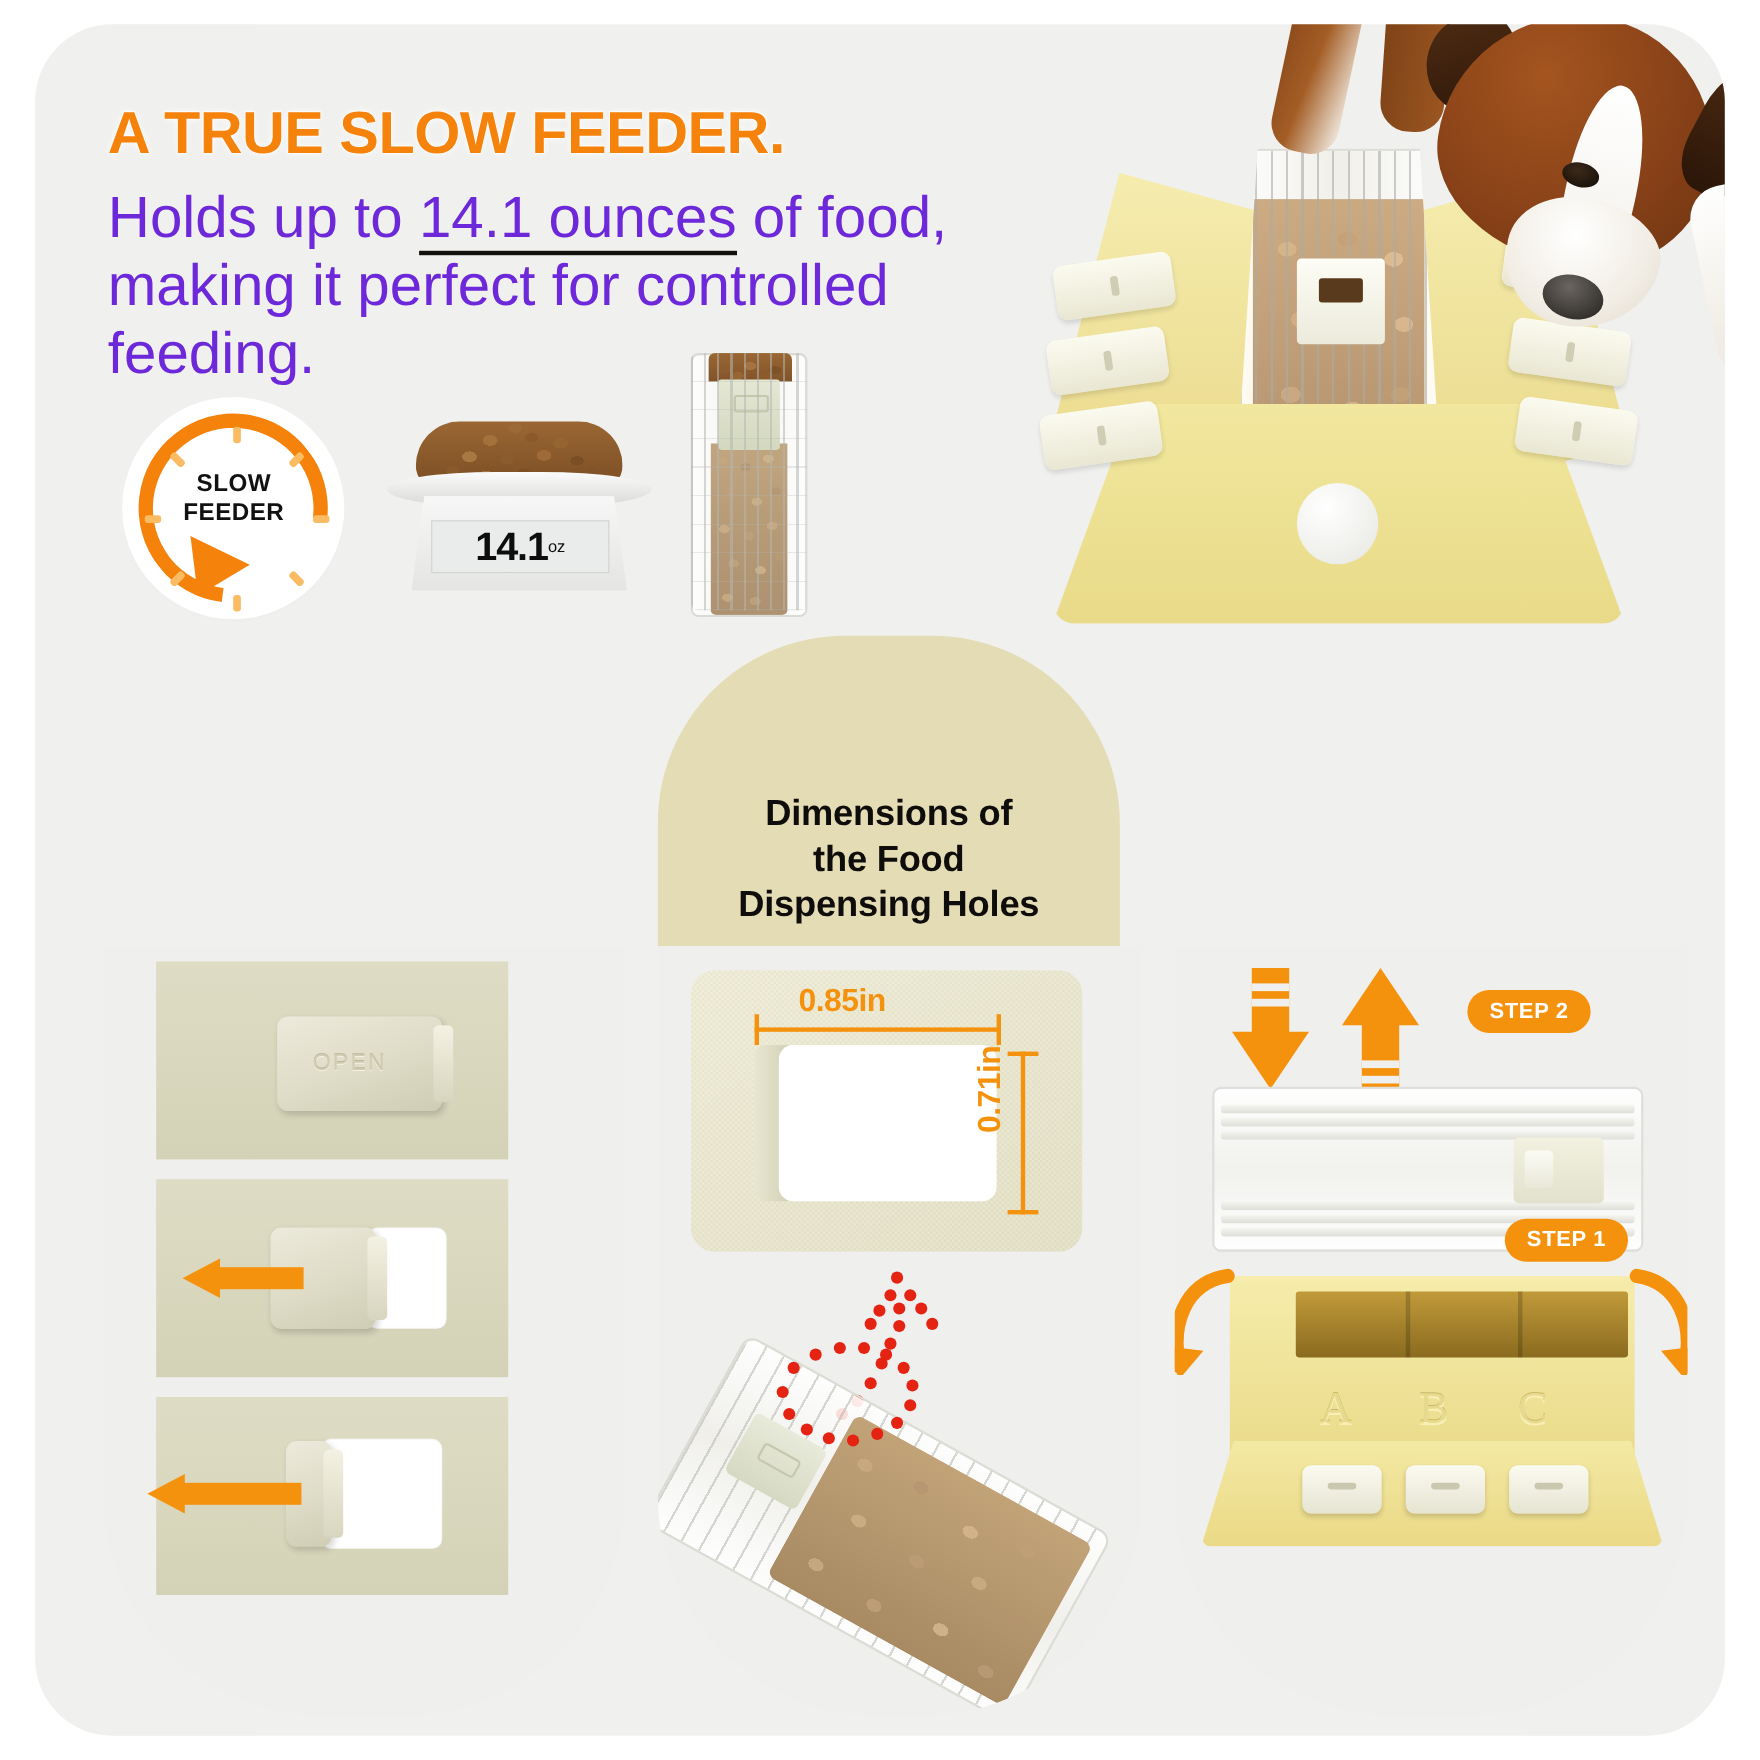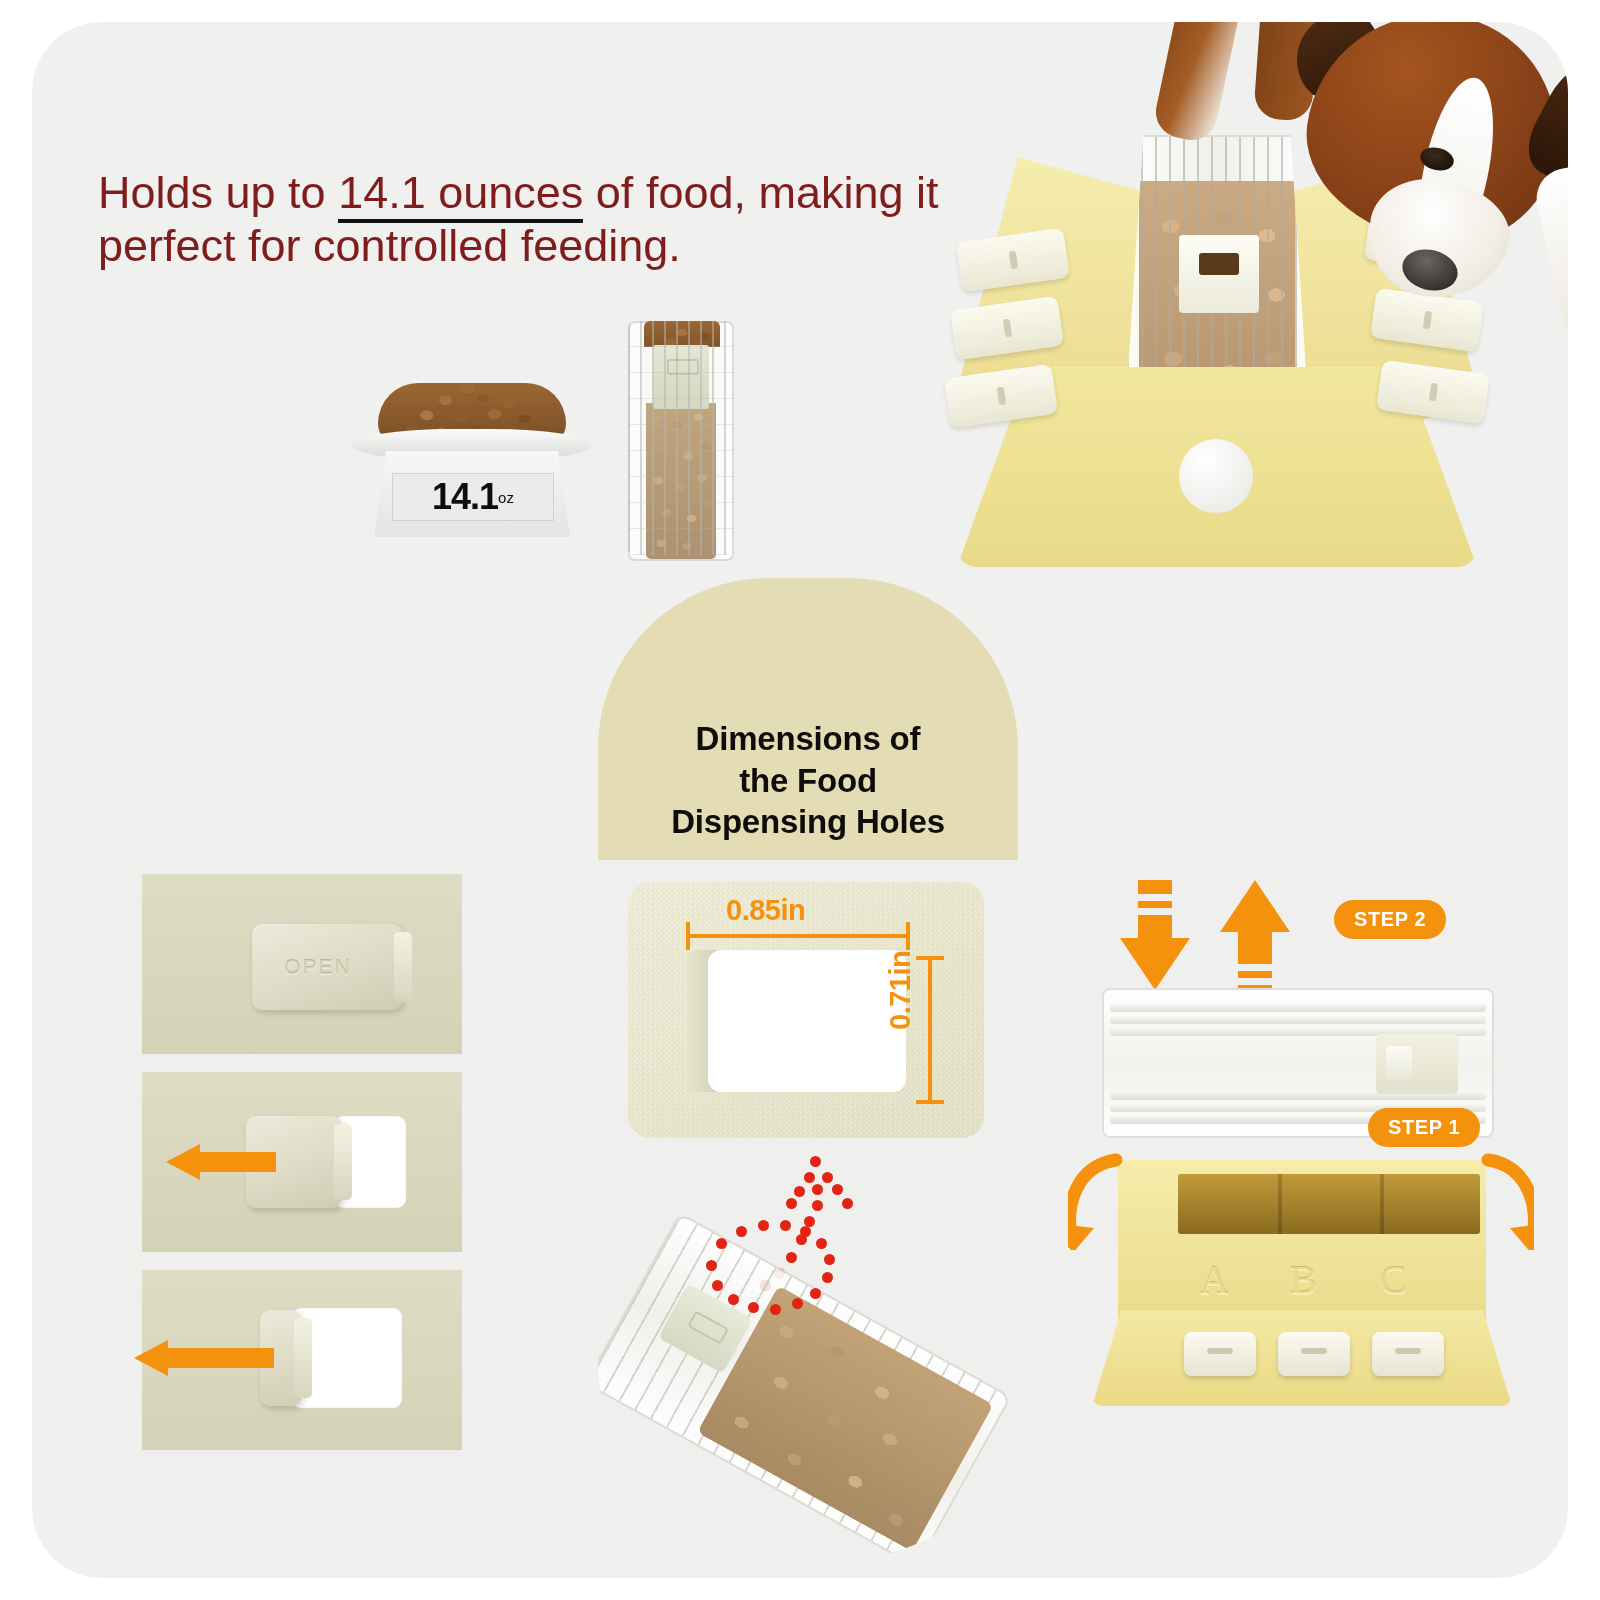--- a/index.html
+++ b/index.html
@@ -26,21 +26,21 @@
   #headline {
     position: absolute; left: 66px; top: 68px;
     font-size: 54px; font-weight: bold; letter-spacing: -0.5px;
     color: #f5820b;
     -webkit-text-stroke: 1px #ffffff;
     paint-order: stroke fill;
     text-shadow: 0 0 7px rgba(255,255,255,.95);
   }
   #subhead {
     position: absolute; left: 66px; top: 145px; width: 880px;
-    font-size: 45px; line-height: 1.17; color: #7f1d1d;
+    font-size: 53px; line-height: 1.17; color: #6d28d9;
     font-family: "Liberation Sans", sans-serif;
   }
   #subhead .u { border-bottom: 4px solid #14120f; padding-bottom: 1px; }
 
   
   #badge { position: absolute; left: 78px; top: 342px; width: 210px; height: 215px; }
   #badge .blob {
     position: absolute; left: 8px; top: 4px; width: 188px; height: 188px;
     background: #fff; border-radius: 50%;
     box-shadow: 0 0 0 7px #fff, 0 2px 10px rgba(0,0,0,.08);
@@ -500,25 +500,43 @@
   #tray .s1 { left: 92px; } #tray .s2 { left: 186px; } #tray .s3 { left: 280px; }
   .curve-arrow { position: absolute; width: 86px; height: 104px; }
 </style>
 </head>
 <body>
 
 <div id="page">
 
   <div id="hero">
 
+    <div id="headline">A TRUE SLOW FEEDER.</div>
 
     <div id="subhead">
       <span>Holds up to </span><span class="u">14.1 ounces</span><span> of food, making it perfect for controlled feeding.</span>
     </div>
 
+    <div id="badge">
+      <div class="blob"></div>
+      <div class="ring"></div>
+      <div class="tail"></div>
+      <div class="tick" style="transform:rotate(0deg)"></div>
+      <div class="tick" style="transform:rotate(45deg)"></div>
+      <div class="tick" style="transform:rotate(90deg)"></div>
+      <div class="tick" style="transform:rotate(135deg)"></div>
+      <div class="tick" style="transform:rotate(180deg)"></div>
+      <div class="tick" style="transform:rotate(225deg)"></div>
+      <div class="tick" style="transform:rotate(270deg)"></div>
+      <div class="tick" style="transform:rotate(315deg)"></div>
+      <div class="lbl">
+        <div>SLOW</div>
+        <div>FEEDER</div>
+      </div>
+    </div>
 
     <div id="scale">
       <div class="kibble"></div>
       <div class="plate"></div>
       <div class="body"></div>
       <div class="lcd">
         <span class="val">14.1</span>
           <span class="unit">oz</span>
       </div>
     </div>

